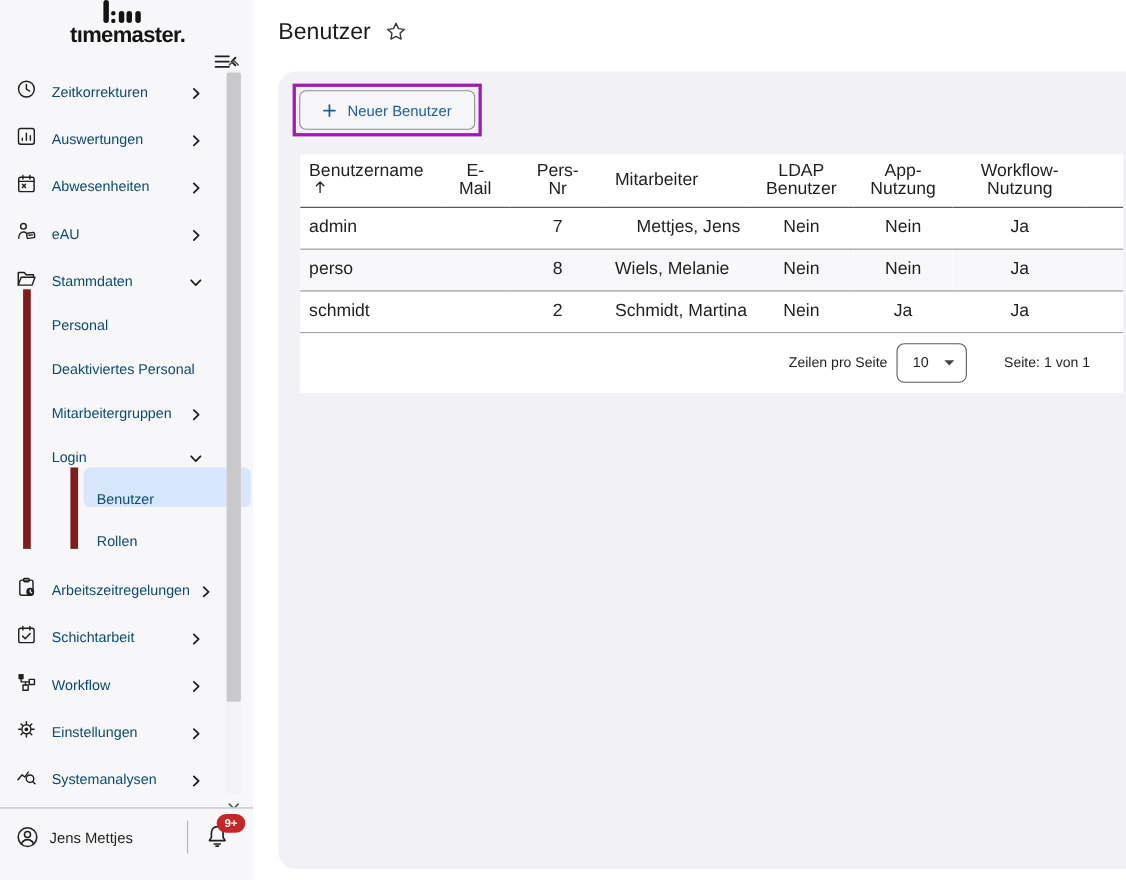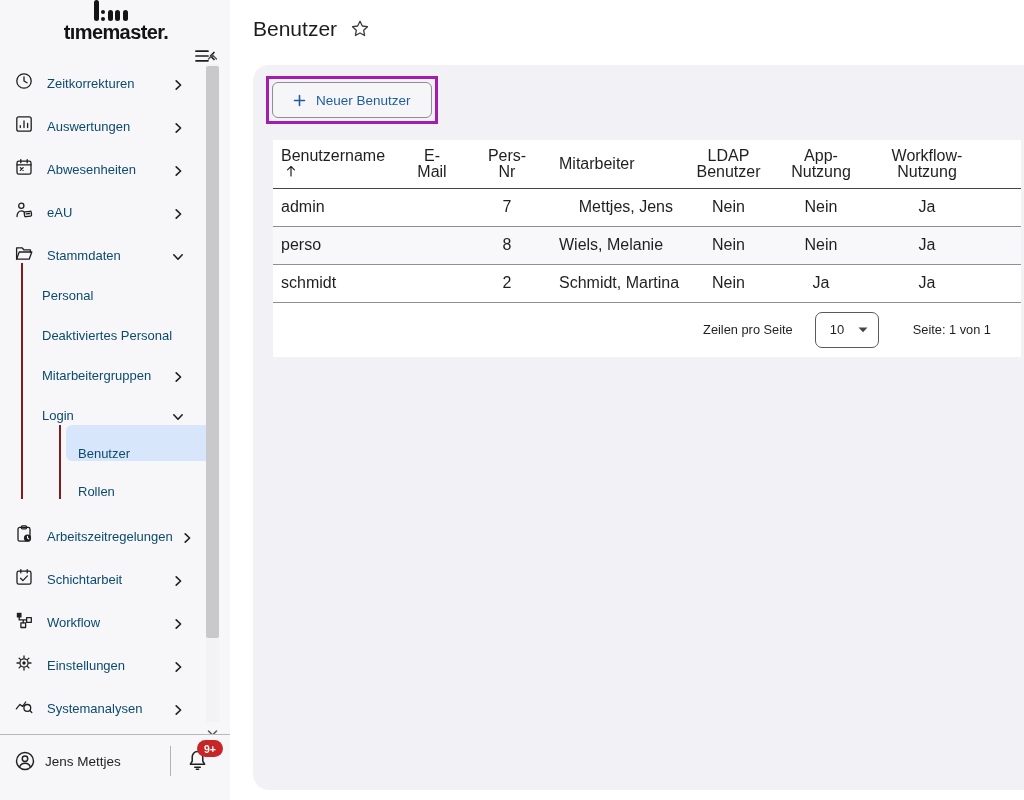--- a/index.html
+++ b/index.html
@@ -17,21 +17,21 @@
   .lm-colon{display:flex;flex-direction:column;justify-content:flex-end;gap:3px;margin:0 2.5px;}
   .lm-dot{width:4px;height:4px;background:#141414;border-radius:50%;}
   .lm-pill{width:5px;height:11px;background:#141414;border-radius:3px;margin-right:2.5px;}
   .logo-text{font-size:20px;font-weight:700;letter-spacing:-0.6px;color:#141414;}
   .collapse-btn{margin-left:auto;display:flex;cursor:pointer;padding:2px;}
   .nav{position:absolute;top:48px;bottom:66px;left:0;width:230px;overflow:hidden;}
   .nav-item{display:flex;align-items:flex-end;height:43px;padding-left:14px;cursor:pointer;font-size:13px;color:#0c4a6e;}
   .nav-item .nicon{width:20px;height:20px;margin-right:13px;flex:none;display:flex;align-items:center;justify-content:center;}
   .nav-label{flex:1;white-space:nowrap;}
   .nav-chevron{margin-left:8px;margin-right:46px;display:flex;flex:none;}
-  .subgroup{border-left:2px solid #7f1d1d;}
+  .subgroup{border-left:7px solid #7f1d1d;}
   .subgroup.lvl1{margin-left:21px;}
   .subgroup.lvl1 > .nav-item{padding-left:19px;height:40px;}
   .subgroup.lvl2{margin-left:36px;}
   .subgroup.lvl2 > .nav-item{margin:2px 0 2px 5px;padding:0 12px;height:36px;width:128px;border-radius:6px;}
   .nav-item.selected{background:#d8e6fb;}
   .scroll-track{position:absolute;right:11px;top:64px;bottom:78px;width:13px;background:#f3f3f6;}
   .scroll-thumb{position:absolute;right:11px;top:66px;height:572px;width:13px;background:#c9c9cc;border-radius:2px;cursor:pointer;}
   .scroll-up{position:absolute;right:11px;top:52px;cursor:pointer;display:flex;}
   .scroll-down{position:absolute;right:11px;bottom:62px;cursor:pointer;display:flex;}
   .sidebar-footer{position:absolute;left:0;bottom:0;width:230px;height:65px;border-top:1px solid #b9b9bd;background:#f7f7fa;}
@@ -54,21 +54,21 @@
     color:#1e5d9f;font-size:13.5px;font-family:inherit;cursor:pointer;}
   .table-wrap{position:absolute;left:20px;top:75px;width:748px;background:#fff;}
   table{border-collapse:collapse;table-layout:fixed;width:748px;font-size:16px;color:#1f1f1f;}
   th{font-weight:400;padding:7px 8px;white-space:pre-line;line-height:16px;height:48px;
      box-sizing:border-box;vertical-align:middle;border-bottom:1.5px solid #454545;cursor:pointer;}
   td{padding:0 8px;height:37px;border-bottom:1px solid #8f8f8f;overflow:hidden;white-space:nowrap;}
   tr.stripe td{background:#f8f8fa;}
   .sort-arrow{display:inline-block;margin-left:5px;}
   .table-footer{display:flex;align-items:center;justify-content:flex-end;height:54px;background:#fff;
     padding-right:30px;font-size:12.8px;}
-  .rpp-label{margin-right:22px;}
+  .rpp-label{margin-right:8px;}
   .rpp-select{width:64px;height:36px;box-sizing:border-box;border:1.4px solid #5a5a5a;border-radius:7px;
     background:#fff;display:flex;align-items:center;justify-content:space-between;
     padding:0 10px 0 14px;font-size:13px;cursor:pointer;}
   .page-info{margin-left:34px;}
 </style>
 </head>
 <body>
 
 <div class="sidebar">
   <div class="logo-row">

